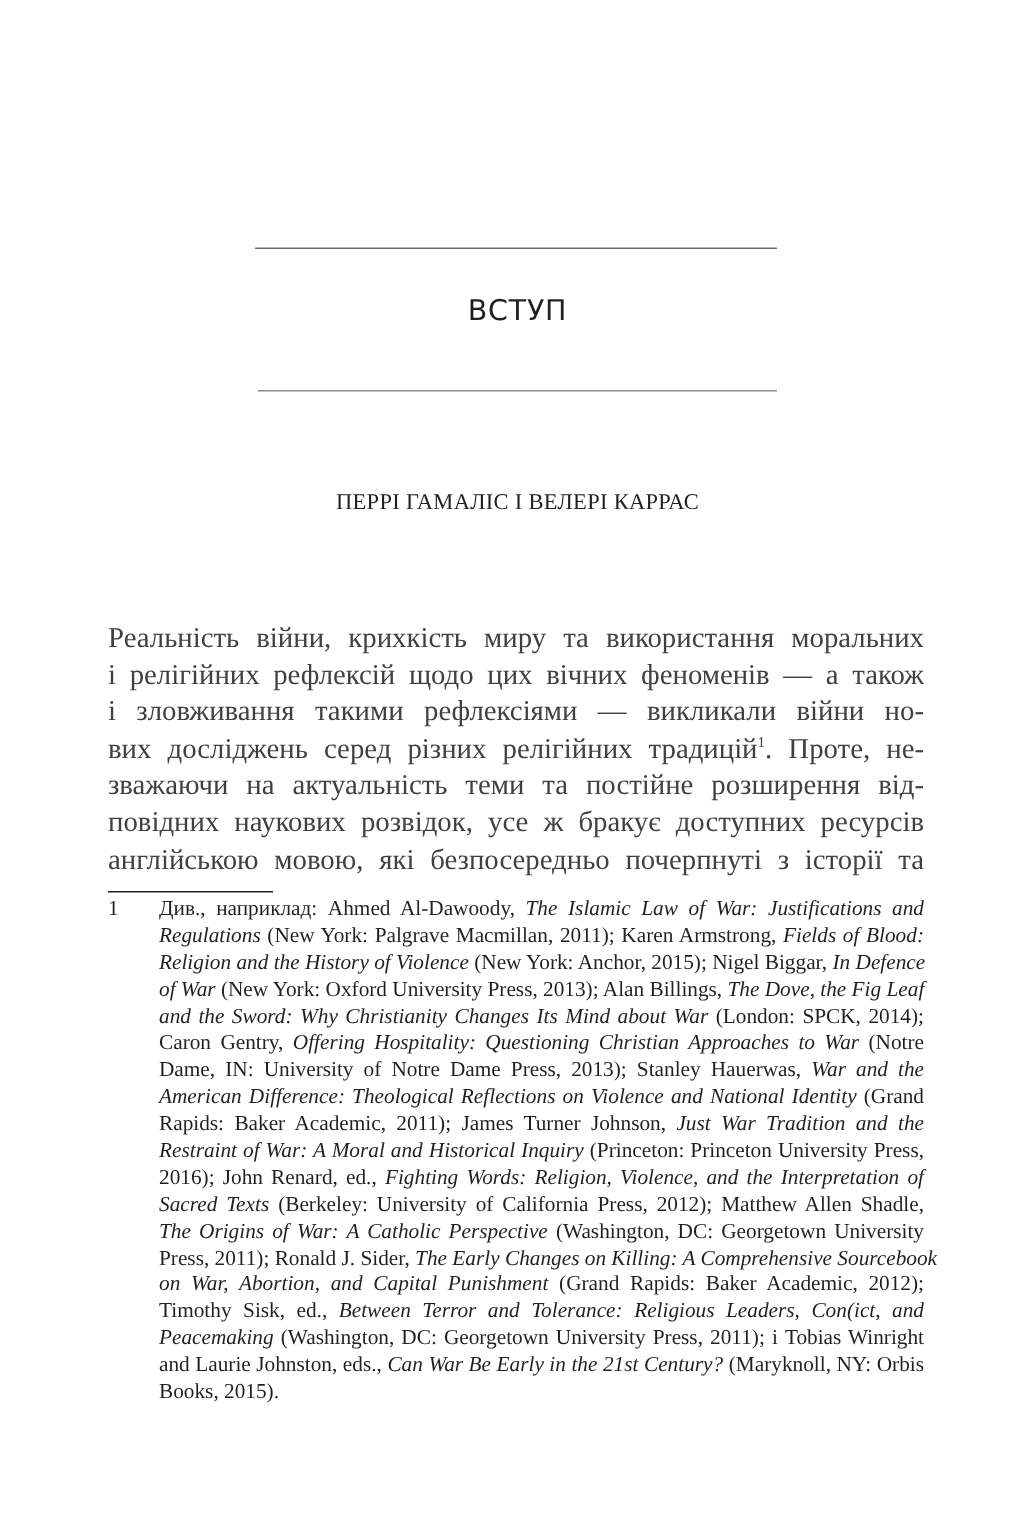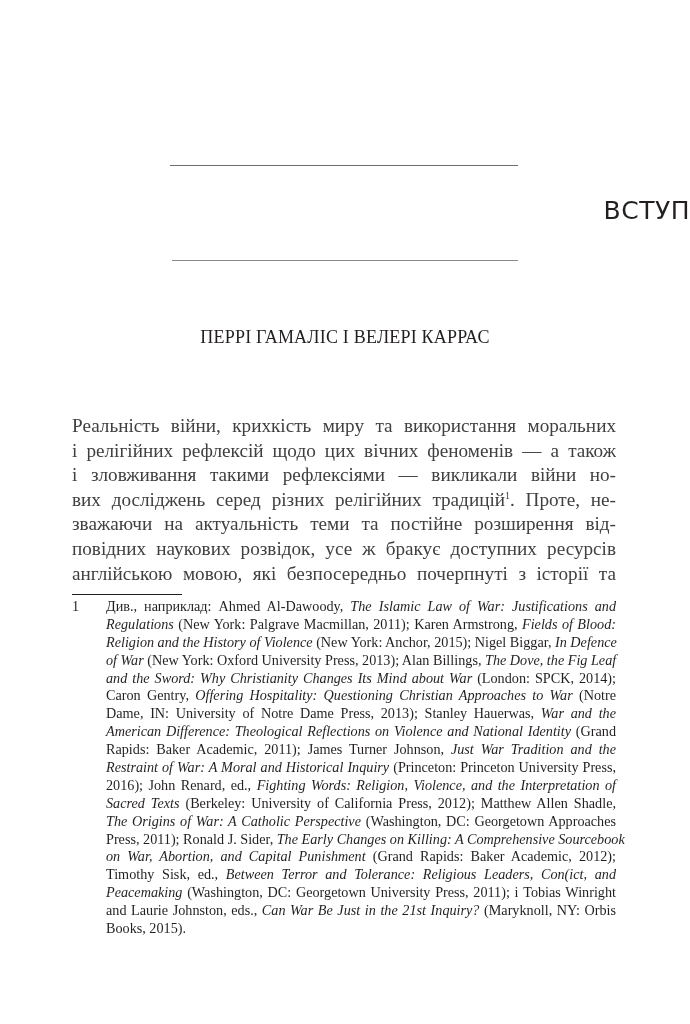--- a/index.html
+++ b/index.html
@@ -2,26 +2,26 @@
 <html><head>
   <meta charset="utf-8">
   <style>
     html, body { margin: 0; padding: 0; background: #ffffff; }
     body { width: 690px; height: 1024px; position: relative; overflow: hidden; color: #231f20; }
     .page { position: absolute; left: 0; top: 0; width: 690px; height: 1024px; }
     .rule { position: absolute; height: 1px; background: #6d6d6d; }
     .rule-top { left: 170px; top: 165px; width: 348px; }
     .rule-bottom { left: 172px; top: 260px; width: 346px; background: #8a8a8a; }
     .title {
-      position: absolute; left: 0; top: 196px; width: 690px; text-align: right;
-      font-family: "DejaVu Sans", sans-serif; font-size: 25px; letter-spacing: 0.5px; color: #231f20;
+      position: absolute; left: 0; top: 196px; width: 690px; text-align: center;
+      font-family: "DejaVu Sans", sans-serif; font-size: 19px; letter-spacing: 0.5px; color: #231f20;
     }
     .authors {
       position: absolute; left: 0; top: 327px; width: 690px; text-align: center;
-      font-family: "Liberation Serif", serif; font-size: 18px; letter-spacing: 0.2px; color: #231f20;
+      font-family: "Liberation Serif", serif; font-size: 15px; letter-spacing: 0.2px; color: #231f20;
     }
     .body-text {
       position: absolute; left: 72px; top: 414px; width: 544px;
       font-family: "Liberation Serif", serif; font-size: 19.2px; line-height: 24.6px; color: #404040;
     }
     .body-text .line { display: block; white-space: nowrap; text-align: justify; text-align-last: justify; height: 24.6px; }
     .body-text sup { font-size: 10px; vertical-align: 7px; line-height: 0; }
     .fn-rule { position: absolute; left: 72px; top: 594px; width: 110px; height: 1px; background: #231f20; }
     .footnote {
       position: absolute; left: 72px; top: 598px; width: 544px;
@@ -63,22 +63,22 @@
         <span class="line"><i>Religion and the History of Violence</i><span> (New York: Anchor, 2015); Nigel Biggar, </span><i>In Defence</i></span>
         <span class="line"><i>of War</i><span> (New York: Oxford University Press, 2013); Alan Billings, </span><i>The Dove, the Fig Leaf</i></span>
         <span class="line"><i>and the Sword: Why Christianity Changes Its Mind about War</i><span> (London: SPCK, 2014);</span></span>
         <span class="line"><span>Caron Gentry, </span><i>Offering Hospitality: Questioning Christian Approaches to War</i><span> (Notre</span></span>
         <span class="line"><span>Dame, IN: University of Notre Dame Press, 2013); Stanley Hauerwas, </span><i>War and the</i></span>
         <span class="line"><i>American Difference: Theological Reflections on Violence and National Identity</i><span> (Grand</span></span>
         <span class="line"><span>Rapids: Baker Academic, 2011); James Turner Johnson, </span><i>Just War Tradition and the</i></span>
         <span class="line"><i>Restraint of War: A Moral and Historical Inquiry</i><span> (Princeton: Princeton University Press,</span></span>
         <span class="line"><span>2016); John Renard, ed., </span><i>Fighting Words: Religion, Violence, and the Interpretation of</i></span>
         <span class="line"><i>Sacred Texts</i><span> (Berkeley: University of California Press, 2012); Matthew Allen Shadle,</span></span>
-        <span class="line"><i>The Origins of War: A Catholic Perspective</i><span> (Washington, DC: Georgetown Approaches</span></span>
+        <span class="line"><i>The Origins of War: A Catholic Perspective</i><span> (Washington, DC: Georgetown University</span></span>
         <span class="line"><span>Press, 2011); Ronald J. Sider, </span><i>The Early Changes on Killing: A Comprehensive Sourcebook</i></span>
         <span class="line"><i>on War, Abortion, and Capital Punishment</i><span> (Grand Rapids: Baker Academic, 2012);</span></span>
         <span class="line"><span>Timothy Sisk, ed., </span><i>Between Terror and Tolerance: Religious Leaders, Con(ict, and</i></span>
         <span class="line"><i>Peacemaking</i><span> (Washington, DC: Georgetown University Press, 2011); і Tobias Winright</span></span>
-        <span class="line"><span>and Laurie Johnston, eds., </span><i>Can War Be Just in the 21st Inquiry?</i><span> (Maryknoll, NY: Orbis</span></span>
+        <span class="line"><span>and Laurie Johnston, eds., </span><i>Can War Be Early in the 21st Century?</i><span> (Maryknoll, NY: Orbis</span></span>
         <span class="line last"><span>Books, 2015).</span></span>
       </div>
   </div>
 </div>
 
 </body></html>

